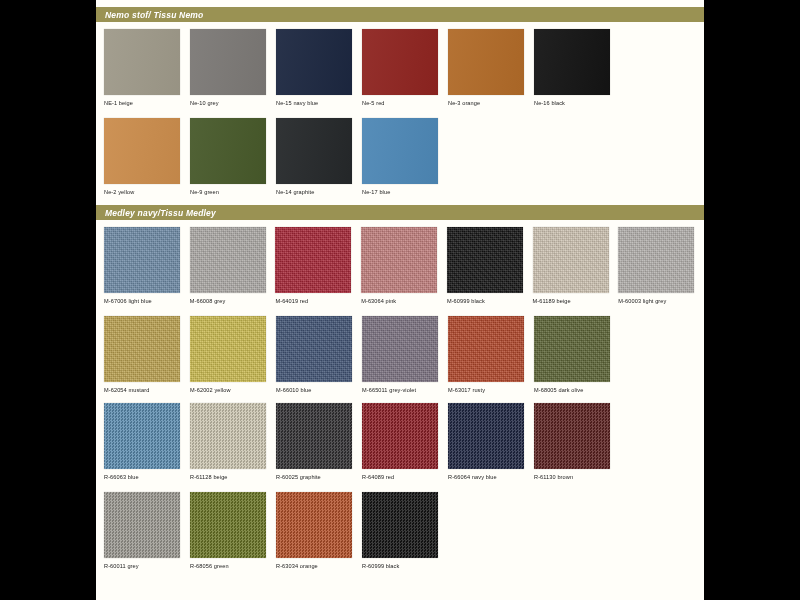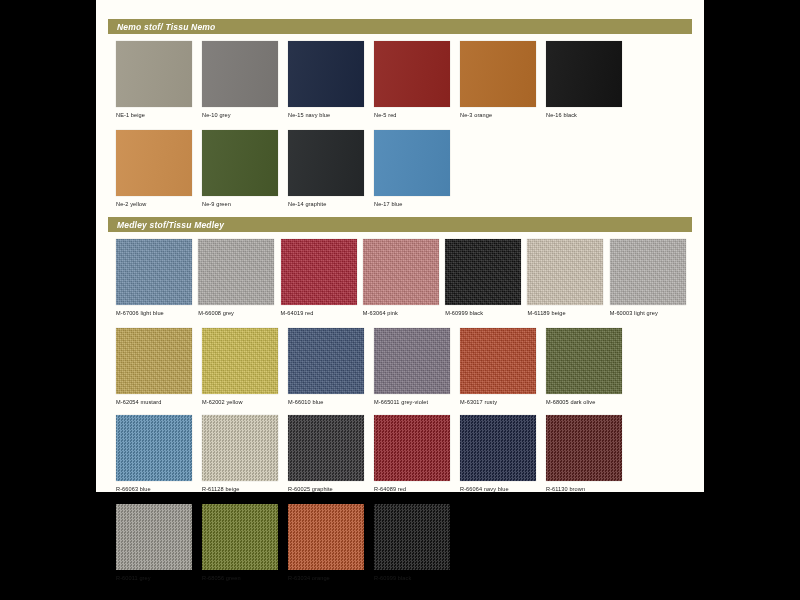--- a/index.html
+++ b/index.html
@@ -18,24 +18,24 @@
     width: 800px;
     height: 600px;
     background: #000000;
   }
   
   #sheet {
     position: absolute;
     left: 96px;
     top: 0;
     width: 608px;
-    height: 492px;
+    height: 600px;
     background: #fffef9;
     box-sizing: border-box;
-    padding: 12px;
+    padding: 0;
   }
   .letterbox {
     position: absolute;
     top: 0;
     height: 600px;
     width: 96px;
     background: #000000;
   }
   .letterbox.left  { left: 0; }
   .letterbox.right { left: 704px; }
@@ -188,21 +188,21 @@
               <div class="swatch" style="background: rgb(77, 135, 181);">
                 <div class="tex tex-nemo"></div>
               </div>
               <div class="swatch-label" style="color: rgb(27, 27, 27);">Ne-17 blue</div>
             </div>
           </div>
         </div>
         <div class="sec-gap"></div>
         <div class="section">
           <div class="section-header" style="background: rgb(154, 146, 83);">
-            <div class="htitle">Medley stof/Tissu Medley</div>
+            <div class="htitle">Medley navy/Tissu Medley</div>
           </div>
           <div class="swatch-row">
             <div class="swatch-cell">
               <div class="swatch" style="background: rgb(109, 138, 166);">
                 <div class="tex tex-medley"></div>
               </div>
               <div class="swatch-label" style="color: rgb(27, 27, 27);">M-67006 light blue</div>
             </div>
             <div class="swatch-cell">
               <div class="swatch" style="background: rgb(173, 170, 166);">

